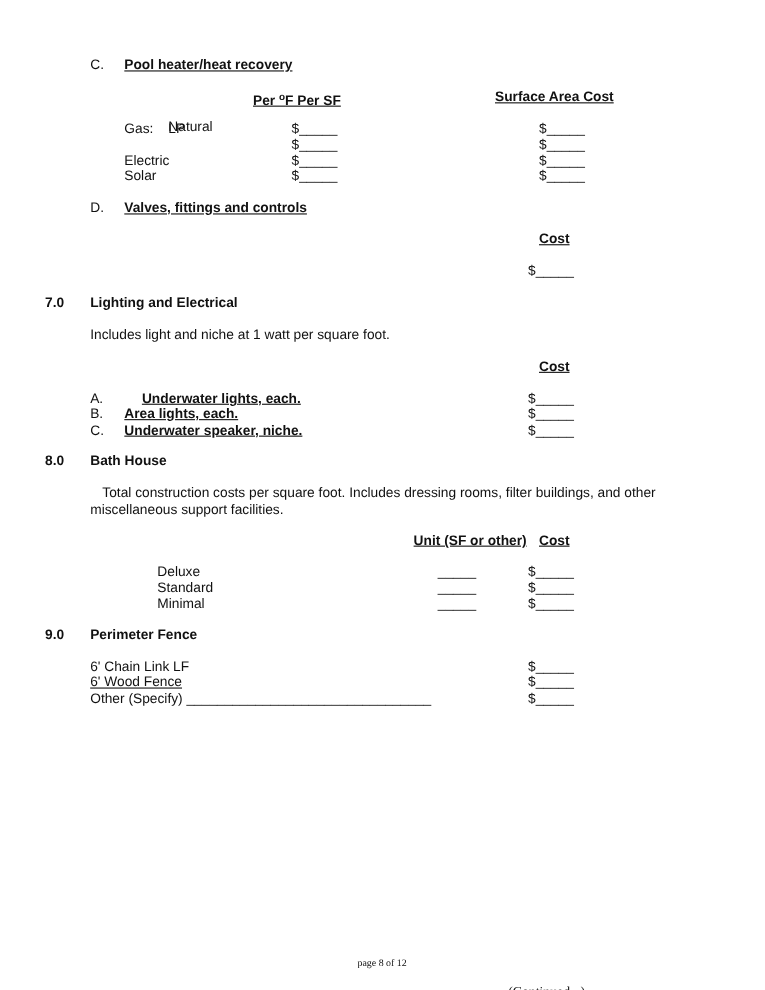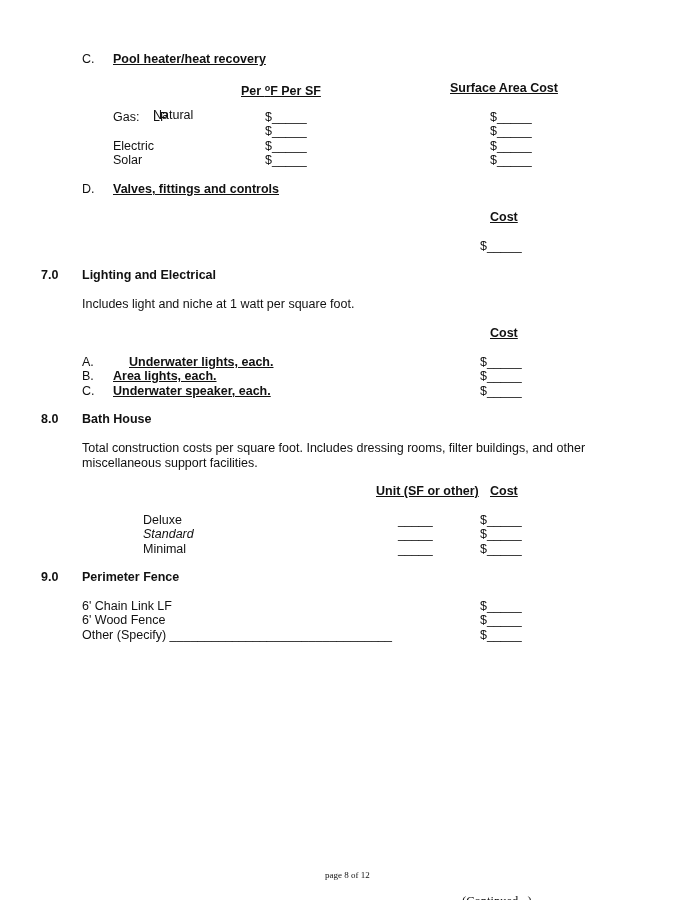--- a/index.html
+++ b/index.html
@@ -10,21 +10,21 @@
   .u { text-decoration: underline; }
   .serif { font-family: "Liberation Serif", serif; }
   sup.deg { font-size: 9px; vertical-align: 4px; }
 </style>
 </head>
 <body>
 
 <div class="abs" style="left:82px; top:52px;">C.</div>
 <div class="abs b u" style="left:113px; top:52px;">Pool heater/heat recovery</div>
 
-<div class="abs b u" style="left:241px; top:81px;"><span>Per </span><sup class="deg">o</sup><span>F Per SF</span></div>
+<div class="abs b u" style="left:230px; top:81px;"><span>Per </span><sup class="deg">o</sup><span>F Per SF</span></div>
 <div class="abs b u" style="left:450px; top:81px;">Surface Area Cost</div>
 
 <div class="abs" style="left:113px; top:110px;">Gas:</div>
 <div class="abs" style="left:153px; top:110px;">LP</div>
 <div class="abs" style="left:153px; top:108px;">Natural</div>
 <div class="abs" style="left:113px; top:139px;">Electric</div>
 <div class="abs" style="left:113px; top:153px;">Solar</div>
 
 <div class="abs" style="left:265px; top:110px;">$_____</div>
 <div class="abs" style="left:265px; top:124px;">$_____</div>
@@ -48,49 +48,49 @@
 
 <div class="abs" style="left:82px; top:355px;">A.</div>
 <div class="abs b u" style="left:113px; top:355px;margin-left:16px;">Underwater lights, each.</div>
 <div class="abs" style="left:480px; top:355px;">$_____</div>
 
 <div class="abs" style="left:82px; top:369px;">B.</div>
 <div class="abs b u" style="left:113px; top:369px;">Area lights, each.</div>
 <div class="abs" style="left:480px; top:369px;">$_____</div>
 
 <div class="abs" style="left:82px; top:384px;">C.</div>
-<div class="abs b u" style="left:113px; top:384px;">Underwater speaker, each.</div>
+<div class="abs b u" style="left:113px; top:384px;">Underwater speaker, niche.</div>
 <div class="abs" style="left:480px; top:384px;">$_____</div>
 
 <div class="abs b" style="left:41px; top:412px;">8.0</div>
 <div class="abs b" style="left:82px; top:412px;">Bath House</div>
-<div class="abs" style="left:82px; top:441px;text-align:center;">Total construction costs per square foot.  Includes dressing rooms, filter buildings, and other</div>
+<div class="abs" style="left:93px; top:441px;text-align:center;">Total construction costs per square foot.  Includes dressing rooms, filter buildings, and other</div>
 <div class="abs" style="left:82px; top:456px;">miscellaneous support facilities.</div>
 
 <div class="abs b u" style="left:376px; top:484px;">Unit (SF or other)</div>
 <div class="abs b u" style="left:490px; top:484px;">Cost</div>
 
 <div class="abs" style="left:143px; top:513px;">Deluxe</div>
 <div class="abs" style="left:398px; top:513px;">_____</div>
 <div class="abs" style="left:480px; top:513px;">$_____</div>
 
-<div class="abs" style="left:143px; top:527px;font-style:italic;">Standard</div>
+<div class="abs" style="left:143px; top:527px;">Standard</div>
 <div class="abs" style="left:398px; top:527px;">_____</div>
 <div class="abs" style="left:480px; top:527px;">$_____</div>
 
 <div class="abs" style="left:143px; top:542px;">Minimal</div>
 <div class="abs" style="left:398px; top:542px;">_____</div>
 <div class="abs" style="left:480px; top:542px;">$_____</div>
 
 <div class="abs b" style="left:41px; top:570px;">9.0</div>
 <div class="abs b" style="left:82px; top:570px;">Perimeter Fence</div>
 
 <div class="abs" style="left:82px; top:599px;text-align:center;">6' Chain Link LF</div>
 <div class="abs" style="left:480px; top:599px;">$_____</div>
 
-<div class="abs" style="left:82px; top:613px;">6' Wood Fence</div>
+<div class="abs" style="left:82px; top:613px;text-decoration:underline;">6' Wood Fence</div>
 <div class="abs" style="left:480px; top:613px;">$_____</div>
 
 <div class="abs" style="left:82px; top:628px;">Other (Specify) ________________________________</div>
 <div class="abs" style="left:480px; top:628px;">$_____</div>
 
 <div class="abs serif" style="left:462px; top:848px; font-size:12.5px;margin-top:46px;">(Continued...)</div>
 <div class="abs serif" style="left:325px; top:868px; font-size:9px;">page 8 of 12</div>
 
 </body></html>

